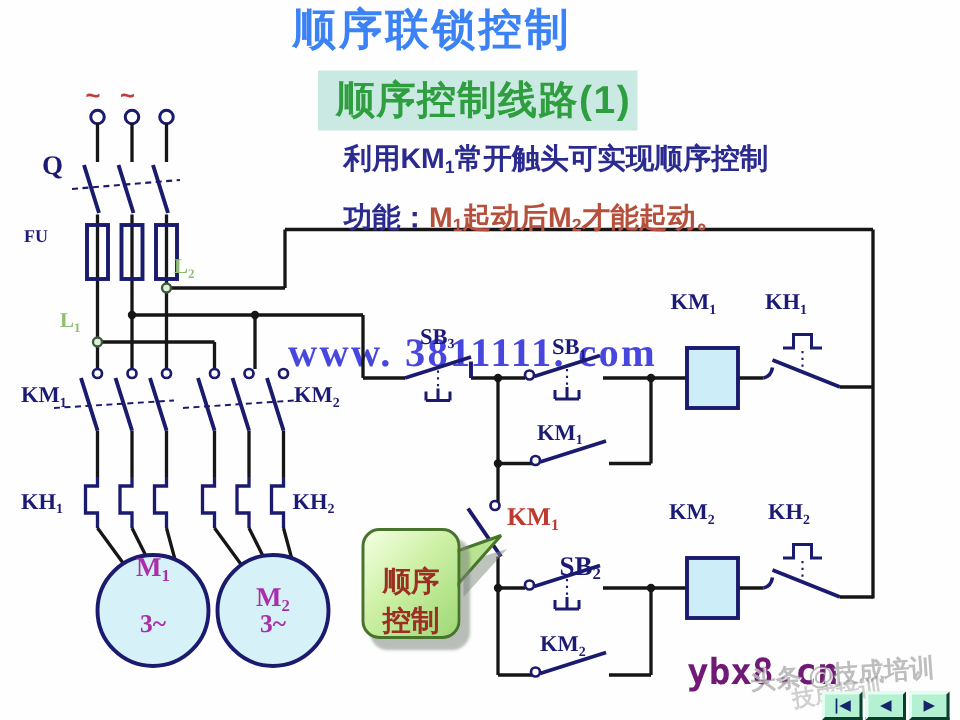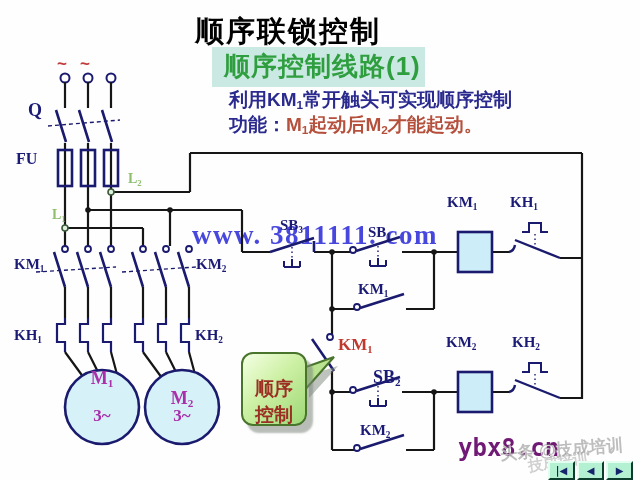--- a/index.html
+++ b/index.html
@@ -3,30 +3,30 @@
 <meta charset="utf-8">
 <style>
   html,body{margin:0;padding:0;background:#e9e9e9;}
   #stage{position:relative;width:640px;height:480px;background:#fefefe;overflow:hidden;
          font-family:"Liberation Sans",sans-serif;}
   #stage *{box-sizing:border-box;}
   svg{position:absolute;left:0;top:0;z-index:2;}
   .lbl{position:absolute;z-index:3;font-family:"Liberation Serif",serif;font-weight:bold;
        color:#1b1b75;white-space:nowrap;line-height:1;}
   .sb{font-size:62%;vertical-align:-3px;font-weight:bold;}
-  .green{color:#8fbe6f;padding-left:12px;}
+  .green{color:#8fbe6f;}
   .red{color:#c0392e;}
   .tilde{position:absolute;z-index:3;color:#c23a3a;font-weight:bold;font-size:17px;}
-  .title{position:absolute;left:195px;top:12px;z-index:3;font-size:29px;font-weight:bold;
-         letter-spacing:2px;color:#000000;}
+  .title{position:absolute;left:195px;top:0;z-index:3;font-size:29px;font-weight:bold;
+         letter-spacing:2px;color:#3b82f6;}
   .subtitle-band{position:absolute;left:212px;top:47px;z-index:3;background:#c9e9e2;
          padding:2px 4px 3px 12px;}
   .subtitle{font-size:26px;font-weight:bold;letter-spacing:1px;color:#2f9e3f;}
   .para{position:absolute;left:229px;top:90px;width:352px;z-index:3;font-size:19px;
-        font-weight:bold;color:#2b2b8f;line-height:20px;}
+        font-weight:bold;color:#2b2b8f;line-height:34px;}
   .para .em{color:#b5503c;}
   .wm-center{position:absolute;left:192px;top:220px;z-index:1;font-size:27px;
         letter-spacing:1.5px;color:rgba(30,30,215,.82);font-weight:bold;font-family:Liberation Serif, serif;}
   .wm-site{position:absolute;left:458px;top:434px;z-index:3;font-size:24px;font-weight:bold;
         color:#701a75;font-family:"DejaVu Sans Mono",monospace;}
   .ghost{position:absolute;z-index:3;color:rgba(100,100,100,.42);font-weight:bold;
         text-shadow:1px 1px 0 rgba(255,255,255,.8);}
   .g1{left:500px;top:438px;font-size:17px;transform:rotate(-4deg);}
   .g2{left:528px;top:453px;font-size:15px;transform:rotate(-8deg);color:rgba(110,110,110,.32);}
   .callout{position:absolute;left:241px;top:352px;width:66px;height:74px;z-index:4;
@@ -194,21 +194,21 @@
   </div>
   <div class="para">
     <span>利用KM</span><span class="sb">1</span><span>常开触头可实现顺序控制</span><br>
     <span>功能：</span><span class="em">M</span><span class="em sb">1</span><span class="em">起动后M</span><span class="em sb">2</span><span class="em">才能起动。</span>
   </div>
 
   <span class="tilde" style="left:57px;top:54px;">~</span>
   <span class="tilde" style="left:80px;top:54px;">~</span>
 
   <span class="lbl" style="left:28px;top:101px;font-size:18px;">Q</span>
-  <span class="lbl" style="left:16px;top:151px;font-size:16px;">FU</span>
+  <span class="lbl" style="left:16px;top:151px;font-size:12px;">FU</span>
   <span class="lbl green" style="left:116px;top:172px;font-size:14px;"><span>L</span><span class="sb">2</span></span>
   <span class="lbl green" style="left:40px;top:208px;font-size:14px;"><span>L</span><span class="sb">1</span></span>
 
   <span class="lbl" style="left:14px;top:257px;font-size:15px;"><span>KM</span><span class="sb">1</span></span>
   <span class="lbl" style="left:196px;top:257px;font-size:15px;"><span>KM</span><span class="sb">2</span></span>
   <span class="lbl" style="left:14px;top:328px;font-size:15px;"><span>KH</span><span class="sb">1</span></span>
   <span class="lbl" style="left:195px;top:328px;font-size:15px;"><span>KH</span><span class="sb">2</span></span>
 
   <span class="motor-txt" style="left:80px;top:368px;font-size:18px;"><span>M</span><span class="sb">1</span></span>
   <span class="motor-txt" style="left:80px;top:406px;font-size:17px;">3~</span>

